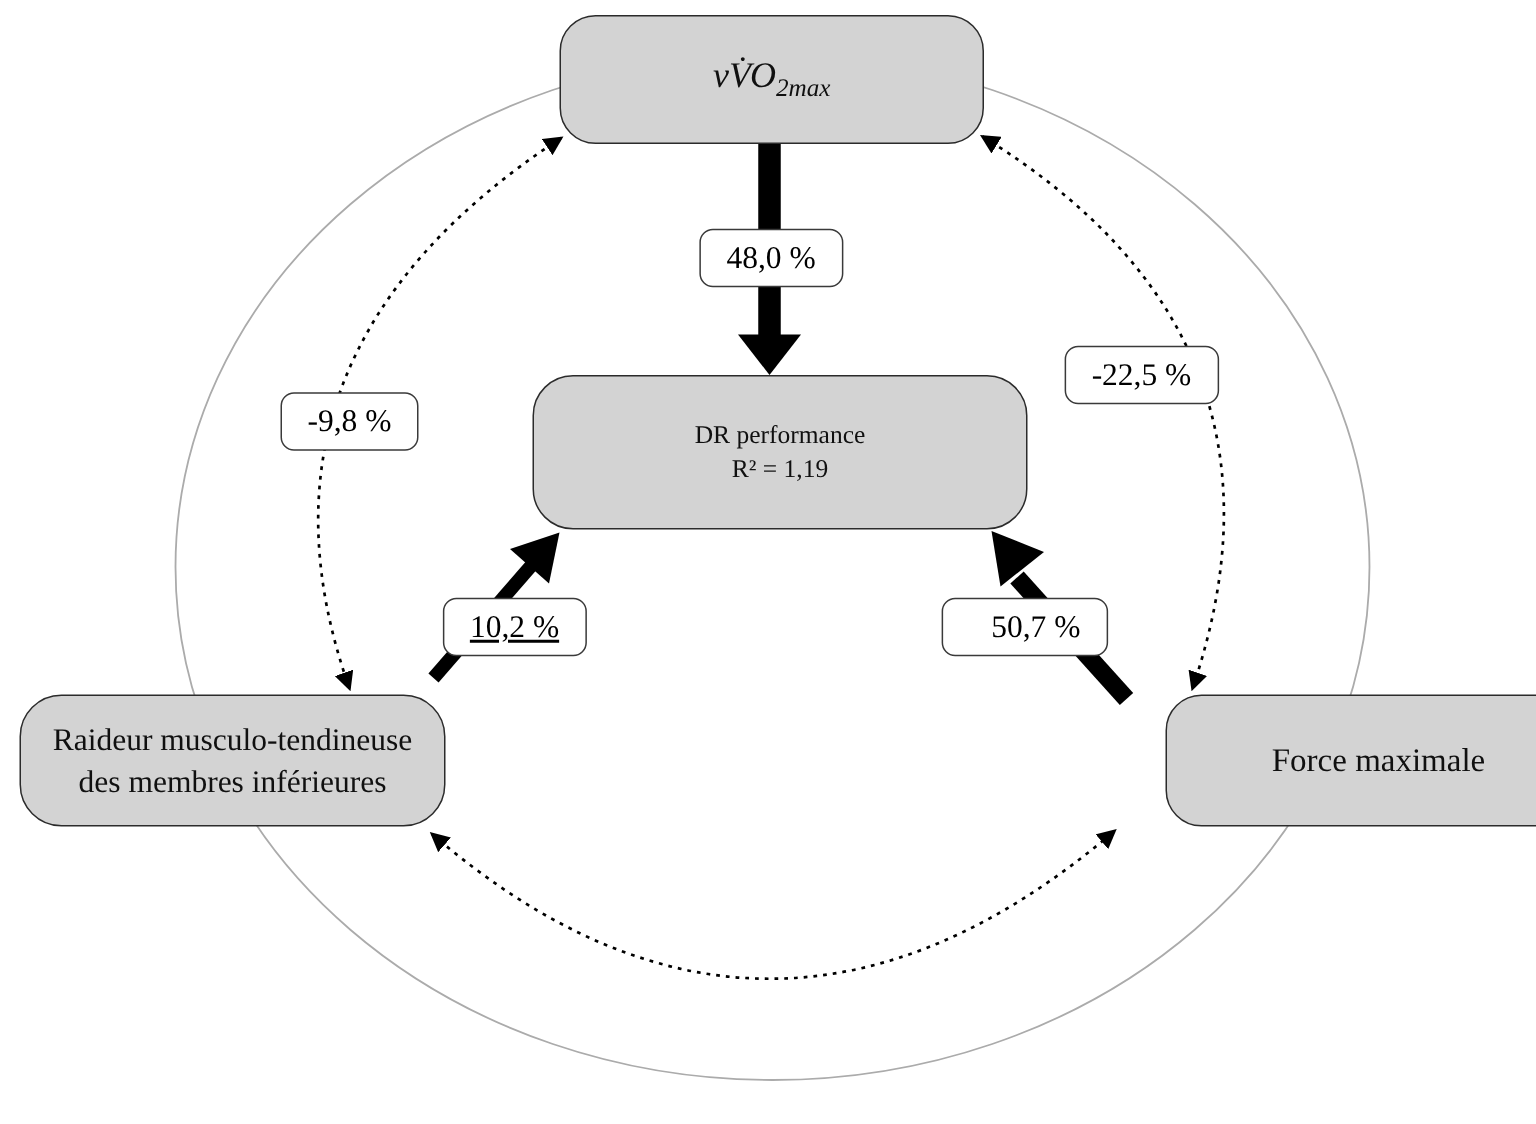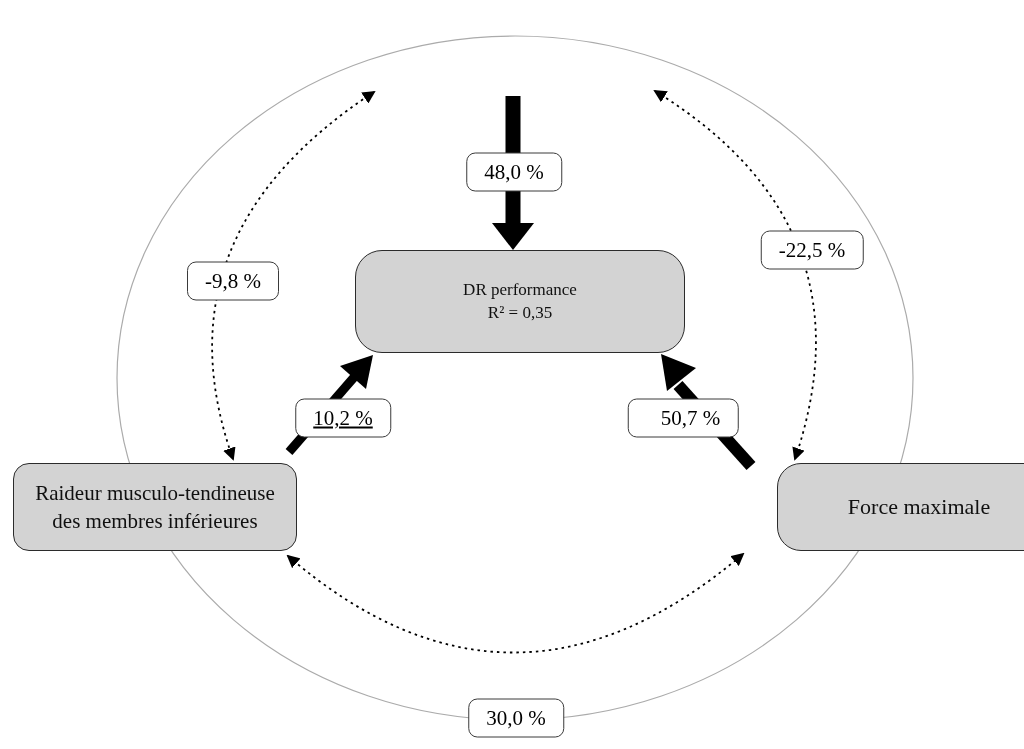--- a/index.html
+++ b/index.html
@@ -11,34 +11,34 @@
   .node {
     position:absolute; z-index:2; background:#d3d3d3; border:1.6px solid #2b2b2b;
     display:flex; flex-direction:column; align-items:center; justify-content:center;
     text-align:center; color:#101010;
   }
   #node-vvo2max { left:373px; top:10px; width:281px; height:84px; border-radius:24px;
     font-size:24px; font-style:italic; }
   #node-vvo2max sub { font-size:0.70em; font-style:italic; }
   #node-performance { left:355px; top:250px; width:328px; height:101px; border-radius:27px;
     font-size:17px; line-height:1.32; }
-  #node-stiffness { left:13px; top:463px; width:282px; height:86px; border-radius:16px;
+  #node-stiffness { left:13px; top:463px; width:282px; height:86px; border-radius:28px;
     font-size:21px; line-height:1.35; }
   #node-force { left:730px; top:463px; width:282px; height:86px; border-radius:24px;
     font-size:22px;margin-left:47px; }
   .plabel {
     position:absolute; z-index:3; transform:translate(-50%,-50%);
     background:#ffffff; border:1.4px solid #3a3a3a; border-radius:9px;
     padding:6px 17px; font-size:21px; color:#000; white-space:nowrap;text-align:right;
   }
   #label-v-perf   { left:514px; top:172px; }
   #label-s-perf   { left:343px; top:418px;text-decoration:underline; }
   #label-f-perf   { left:683px; top:418px;padding-left:32px; }
   #label-v-s      { left:233px; top:251px;margin-top:30px; }
-  #label-v-f      { left:812px; top:250px; }
+  #label-v-f      { left:761px; top:250px; }
   #label-s-f      { left:514px; top:655px; }
   #label-outer    { left:516px; top:718px; }
 </style>
 </head>
 <body>
 
 <div id="canvas">
 
   <svg id="diagram-svg" width="1024" height="749" viewBox="0 0 1024 749">
     <defs>
@@ -58,24 +58,27 @@
     <line x1="513" y1="96" x2="513" y2="226" stroke="#000000" stroke-width="15"></line>
     <polygon points="492,223 534,223 513,250" fill="#000000"></polygon>
 
     <line x1="289" y1="452" x2="356" y2="375" stroke="#000000" stroke-width="9"></line>
     <polygon points="373,355 366,389 340,366" fill="#000000"></polygon>
 
     <line x1="751" y1="466" x2="678" y2="385" stroke="#000000" stroke-width="12"></line>
     <polygon points="661,354 696,368 667,391" fill="#000000"></polygon>
   </svg>
 
+  <div class="node" id="node-vvo2max">
+    <div><span>vV̇O</span><sub>2max</sub></div>
+  </div>
 
   <div class="node" id="node-performance">
     <div>DR performance</div>
-    <div>R² = 0,35</div>
+    <div>R² = 1,19</div>
   </div>
 
   <div class="node" id="node-stiffness">
     <div>Raideur musculo-tendineuse</div>
     <div>des membres inférieures</div>
   </div>
 
   <div class="node" id="node-force">
     <div>Force maximale</div>
   </div>
@@ -84,15 +87,14 @@
 
   <div class="plabel" id="label-v-s">-9,8 %</div>
 
   <div class="plabel" id="label-v-f">-22,5 %</div>
 
   <div class="plabel" id="label-s-perf">10,2 %</div>
 
   <div class="plabel" id="label-f-perf">50,7 %</div>
 
 
-  <div class="plabel" id="label-outer">30,0 %</div>
 
 </div>
 
 </body></html>

